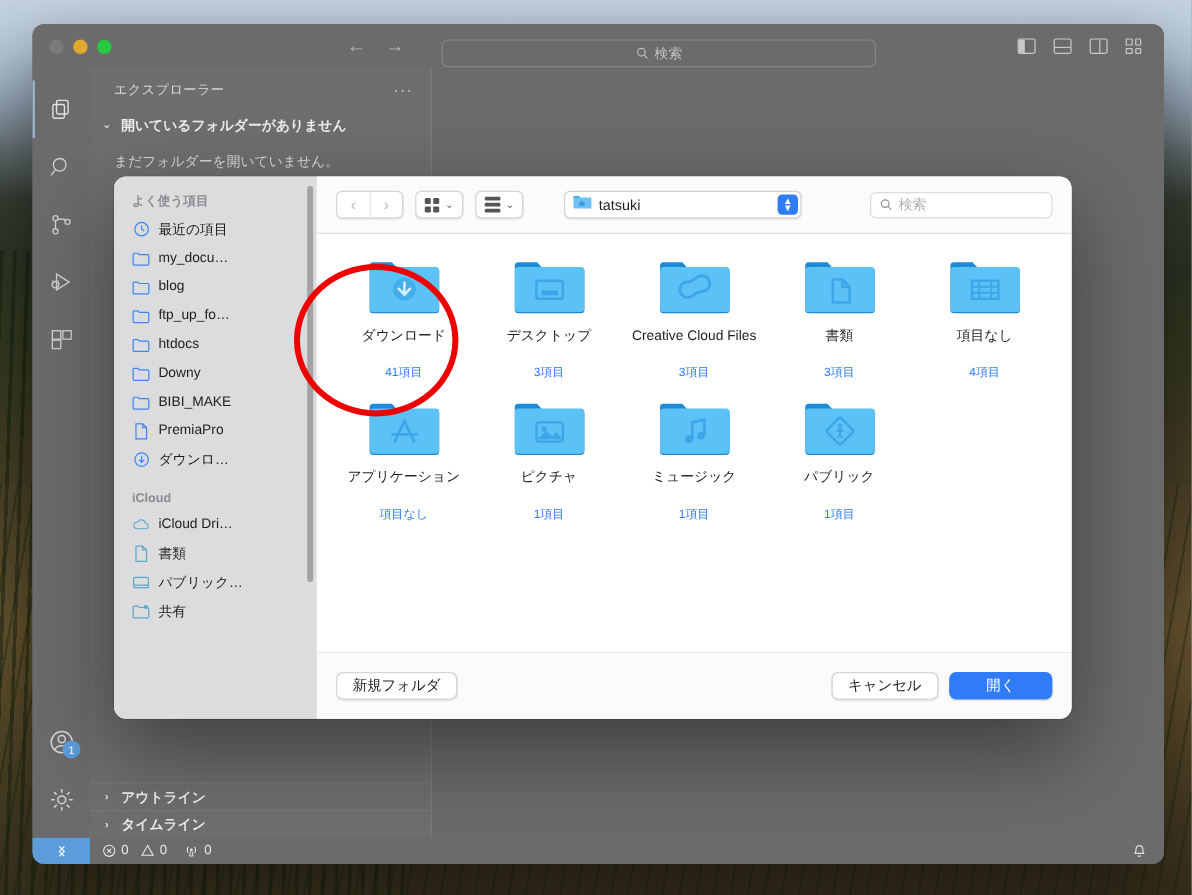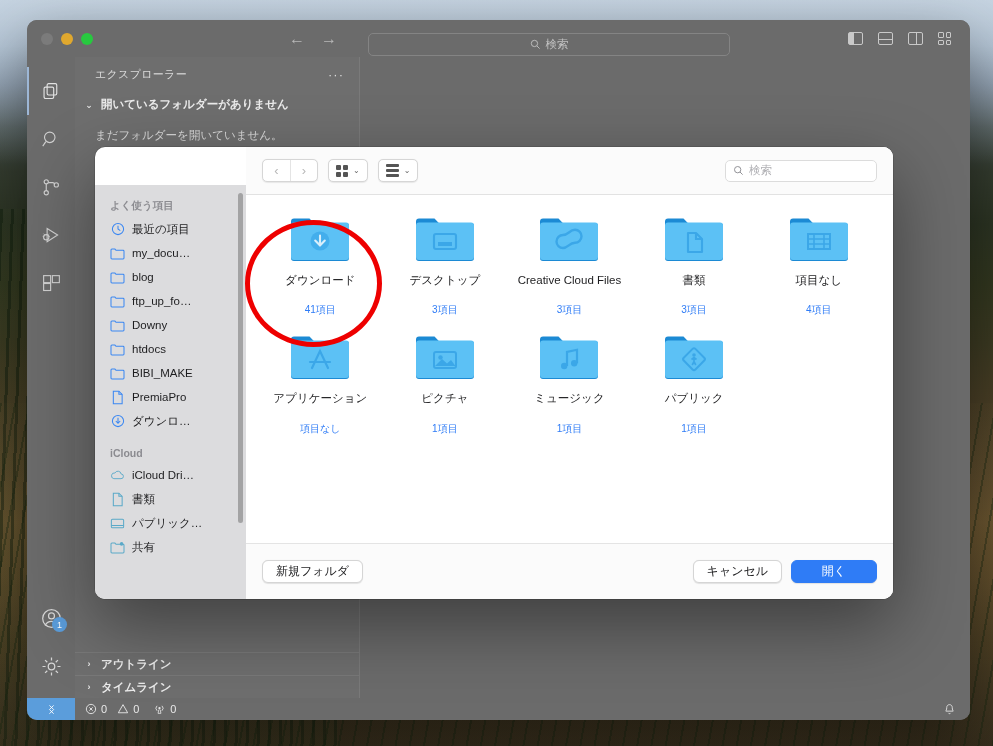--- a/index.html
+++ b/index.html
@@ -168,26 +168,25 @@
     position: absolute;
     left: 95px; top: 147px; width: 798px; height: 452px;
     border-radius: 10px;
     box-shadow: 0 26px 70px rgba(0,0,0,0.42), 0 0 0 0.5px rgba(0,0,0,0.22);
     overflow: hidden;
     display: flex;
     background: #ffffff;
     font-family: "Liberation Sans", "DejaVu Sans", sans-serif;
   }
   .dlg-sidebar {
-    width: 151px; flex:none;
+    width: 169px; flex:none;
     background: #dcdcde;
     padding-top: 10px;
     position: relative;
     overflow: hidden;
-    margin-top: 38px;
   }
   .sb-group-title {
     padding: 4px 0 4px 15px;
     font-size: 10.5px; color:#8b8b90; font-weight: bold;
   }
   .sb-row {
     height: 24px; display:flex; align-items:center; gap:7px;
     padding-left: 15px; font-size: 11.5px; color:#1d1d1f;
     white-space: nowrap;
   }
@@ -492,30 +491,30 @@
       </span>
       <span>ftp_up_fo…</span>
     </div>
 
     <div class="sb-row">
       <span class="ic">
         <svg width="15" height="13" viewBox="0 0 16 14">
           <path d="M1 3.2a1 1 0 011-1h3.2l1.2 1.3H14a1 1 0 011 1v7.3a1 1 0 01-1 1H2a1 1 0 01-1-1z" fill="none" stroke="#3a87f2" stroke-width="1.1"></path>
         </svg>
       </span>
-      <span>Downy</span>
+      <span>htdocs</span>
     </div>
 
     <div class="sb-row">
       <span class="ic">
         <svg width="15" height="13" viewBox="0 0 16 14">
           <path d="M1 3.2a1 1 0 011-1h3.2l1.2 1.3H14a1 1 0 011 1v7.3a1 1 0 01-1 1H2a1 1 0 01-1-1z" fill="none" stroke="#3a87f2" stroke-width="1.1"></path>
         </svg>
       </span>
-      <span>htdocs</span>
+      <span>Downy</span>
     </div>
 
     <div class="sb-row">
       <span class="ic">
         <svg width="15" height="13" viewBox="0 0 16 14">
           <path d="M1 3.2a1 1 0 011-1h3.2l1.2 1.3H14a1 1 0 011 1v7.3a1 1 0 01-1 1H2a1 1 0 01-1-1z" fill="none" stroke="#3a87f2" stroke-width="1.1"></path>
         </svg>
       </span>
       <span>BIBI_MAKE</span>
     </div>
@@ -605,20 +604,34 @@
 
       <div class="tb-btn">
         <span class="list-glyph">
             <i></i>
             <i></i>
             <i></i>
           </span>
         <span class="mini-chev">⌄</span>
       </div>
 
+      <div class="path-popup">
+        <span>
+          <svg width="16" height="14" viewBox="0 0 18 15">
+            <path d="M1 3.4a1.1 1.1 0 011.1-1.1h4l1.3 1.4h9.6a1.1 1.1 0 011.1 1.1v8.1a1.1 1.1 0 01-1.1 1.1H2.1A1.1 1.1 0 011 12.9z" fill="#6ec0f5"></path>
+            <path d="M1 3.4a1.1 1.1 0 011.1-1.1h4l1.3 1.4H1z" fill="#3fa5e8"></path>
+            <path d="M6.3 8.9l2.6-2.1 2.6 2.1v2.6H6.3z" fill="#2d8fd4" opacity="0.8"></path>
+          </svg>
+        </span>
+        <span class="label">tatsuki</span>
+        <span class="stepper">
+          <span>▲</span>
+          <span>▼</span>
+        </span>
+      </div>
 
       <div class="dlg-search">
         <svg width="11" height="11" viewBox="0 0 16 16">
           <circle cx="6.8" cy="6.8" r="4.6" fill="none" stroke="#8e8e93" stroke-width="1.4"></circle>
           <line x1="10.2" y1="10.2" x2="14" y2="14" stroke="#8e8e93" stroke-width="1.4"></line>
         </svg>
         <span>検索</span>
       </div>
     </div>
 

